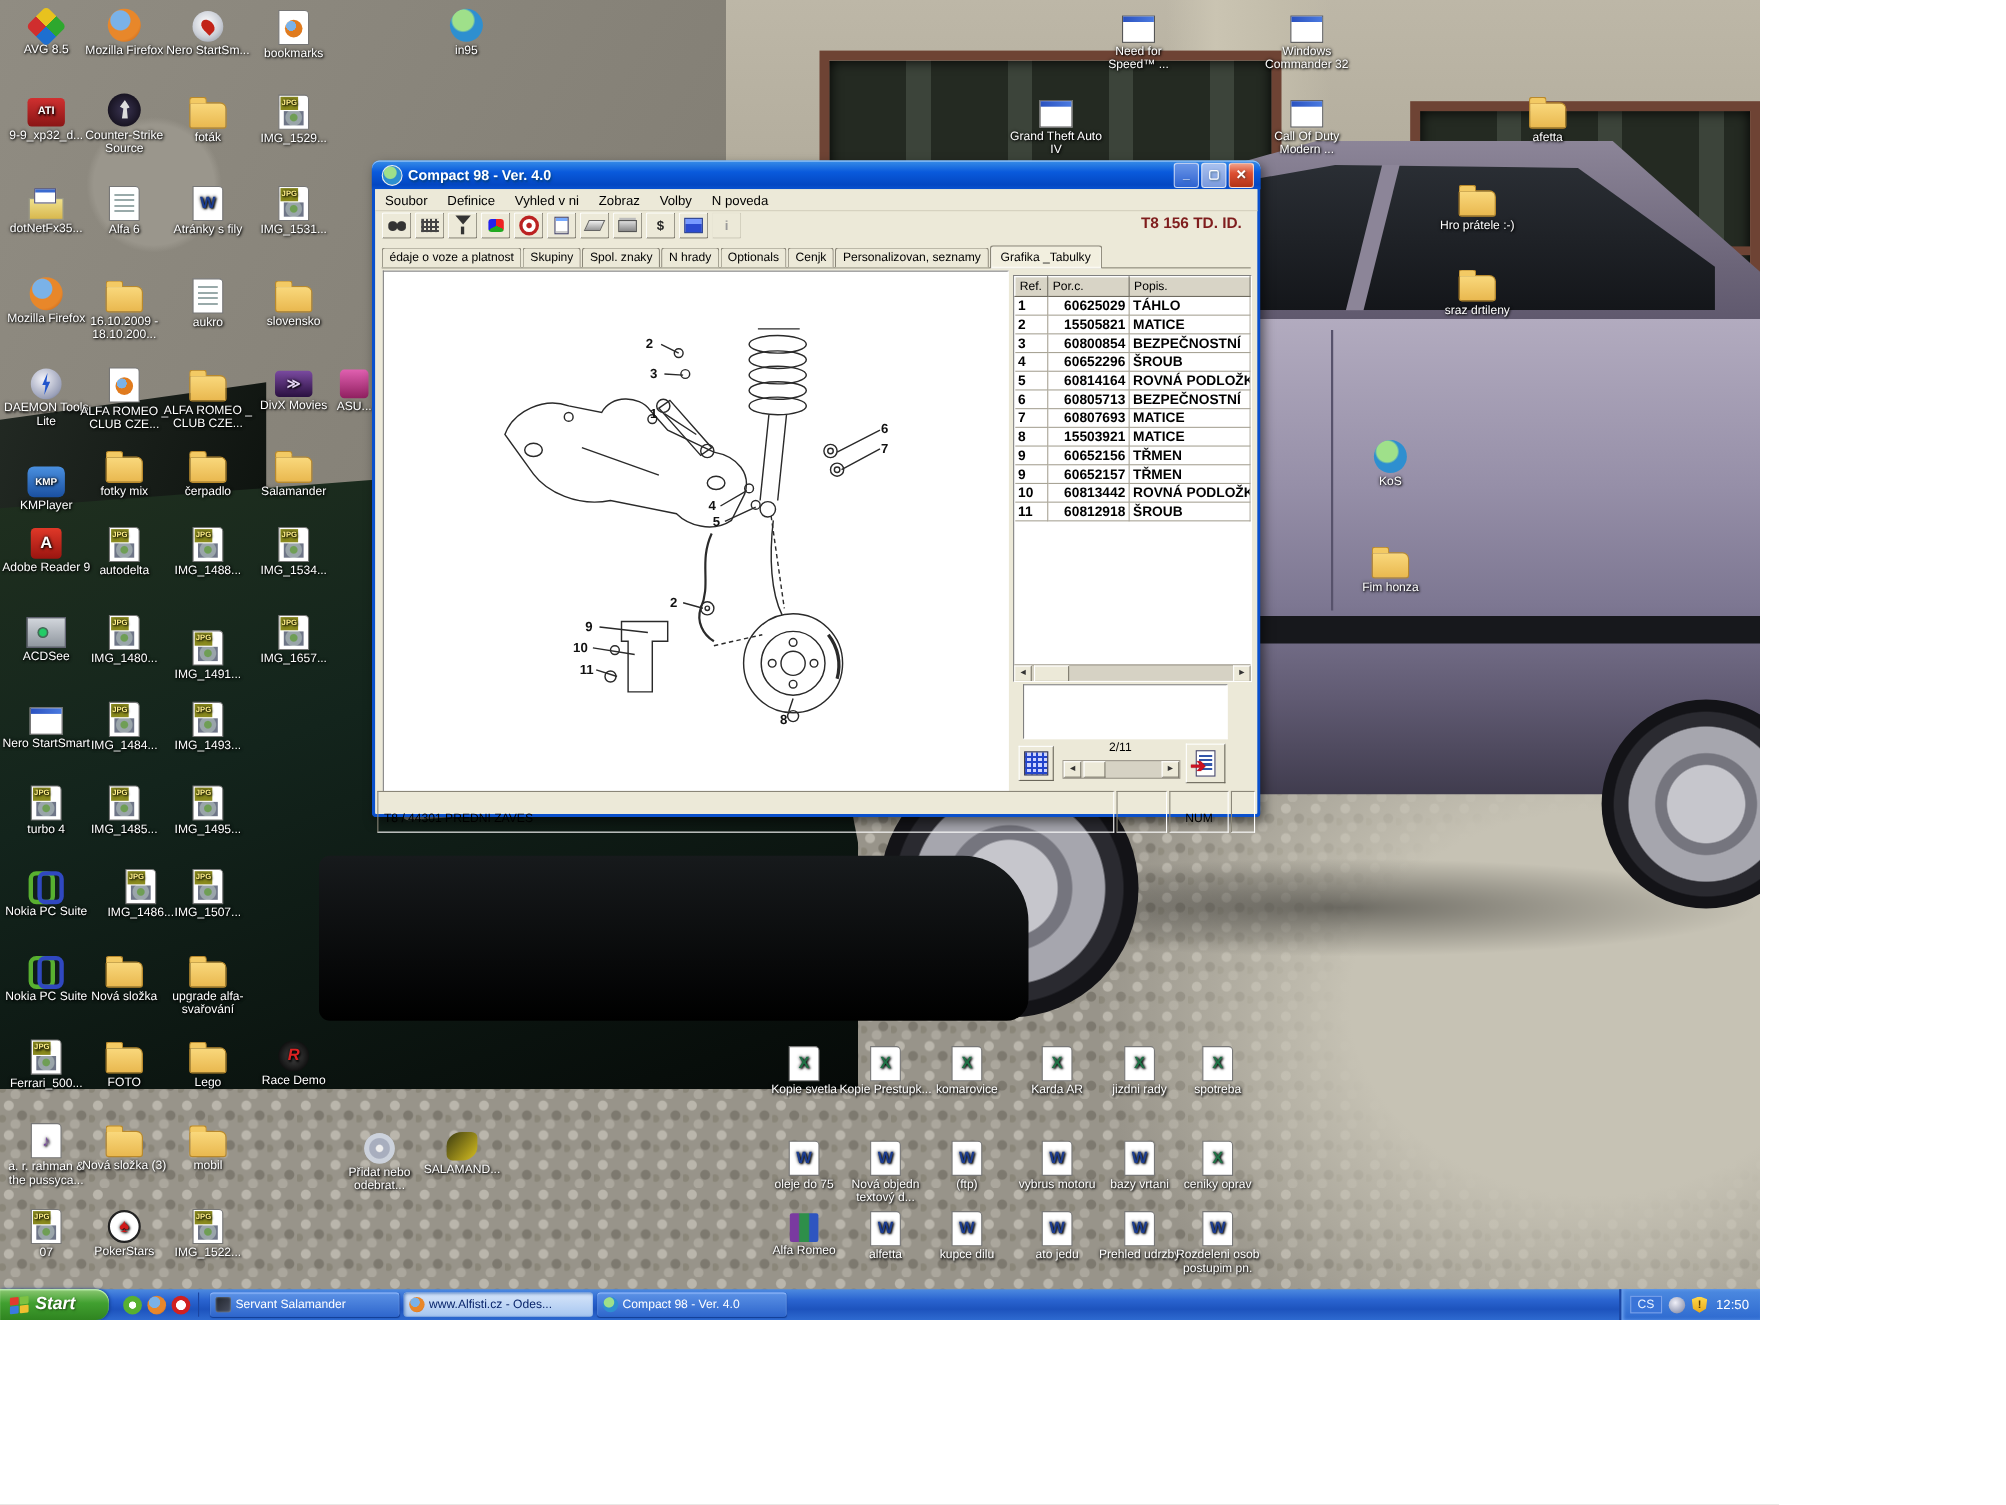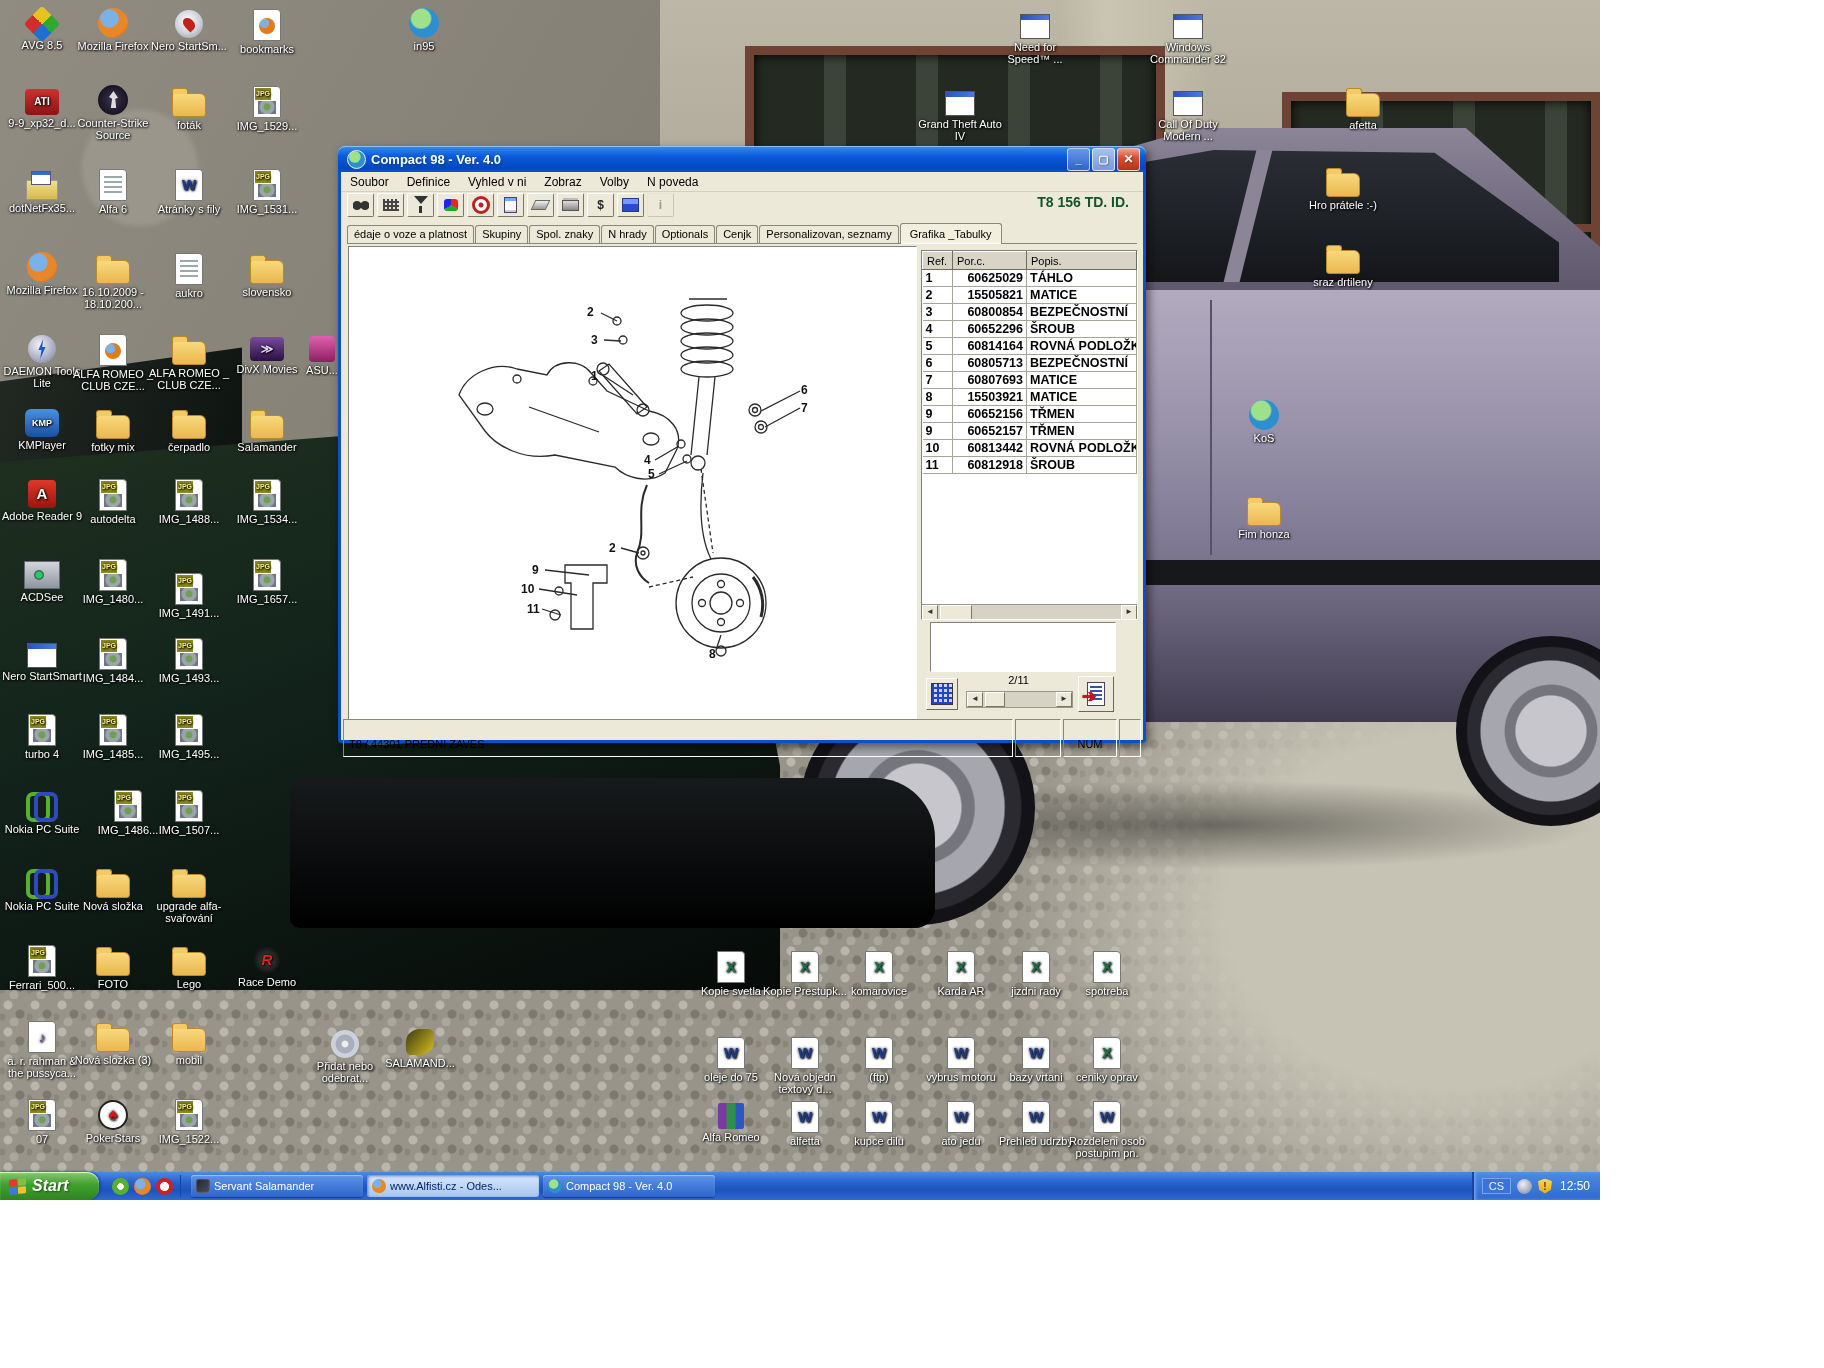--- a/index.html
+++ b/index.html
@@ -63,21 +63,21 @@
   .t-app .ic::before{content:"";position:absolute;top:0;left:0;right:0;height:5px;background:linear-gradient(90deg,#2b52c0,#4a7ae0)}
   .t-firefox .ic{width:30px;height:30px;border-radius:50%;background:radial-gradient(circle at 38% 35%,#7ab2e8 0 32%,#e8872a 36% 66%,#b5500f 100%)}
   .t-globe .ic{width:30px;height:30px;border-radius:50%;background:radial-gradient(circle at 40% 35%,#9fe08a 0 35%,#2e8fd0 42% 80%,#1a5ca0 100%)}
   .t-avg .ic{width:26px;height:26px;margin-top:3px;border-radius:4px;transform:rotate(45deg);background:conic-gradient(#2ea82e 0 25%,#1e6fd0 0 50%,#d02e2e 0 75%,#e8c21e 0)}
   .t-ati .ic{height:26px;margin-top:4px;border-radius:4px;background:linear-gradient(#d03030,#8a1515)}
   .t-ati .g{color:#fff;font-size:10px}
   .t-installer .ic{width:30px;height:18px;margin-top:12px;background:linear-gradient(#efe08c,#d8b84e);border:1px solid #998}
   .t-installer .ic::before{content:"";position:absolute;top:-10px;left:4px;width:18px;height:12px;background:#fff;border:1px solid #557;box-shadow:inset 0 3px #3a6ad0}
   .t-daemon .ic{width:28px;height:28px;margin-top:2px;border-radius:50%;background:radial-gradient(circle at 40% 35%,#f2f2f8,#9aa0b8 70%,#5a607a)}
   .t-daemon .ic::after{content:"";position:absolute;inset:4px 8px;background:#2255cc;clip-path:polygon(60% 0,20% 55%,45% 55%,35% 100%,80% 40%,52% 40%)}
-  .t-kmp .ic{height:28px;margin-top:2px;border-radius:6px;background:linear-gradient(#4a90e0,#1a50a0)}
+  .t-kmp .ic{height:28px;margin-top:17px;border-radius:6px;background:linear-gradient(#4a90e0,#1a50a0)}
   .t-kmp .g{color:#fff;font-size:9px}
   .t-acrobat .ic{width:28px;height:28px;margin-top:2px;border-radius:4px;background:linear-gradient(#e03828,#9a1510)}
   .t-acrobat .g{color:#fff;font-size:15px}
   .t-acdsee .ic{height:26px;margin-top:3px;border:1px solid #667;background:linear-gradient(#d2d6dc,#8f969e)}
   .t-acdsee .ic::after{content:"";position:absolute;left:9px;top:8px;width:10px;height:10px;border-radius:50%;background:radial-gradient(circle,#2c6 0 40%,#465 60%)}
   .t-nokia .ic::before{content:"";position:absolute;left:1px;top:3px;width:16px;height:22px;border:4px solid #58b030;border-radius:7px}
   .t-nokia .ic::after{content:"";position:absolute;right:1px;top:3px;width:16px;height:22px;border:4px solid #3048c0;border-radius:7px}
   .t-nero .ic{width:28px;height:28px;margin-top:2px;border-radius:50%;background:radial-gradient(circle at 45% 40%,#fff,#ccd0d8 55%,#868c98)}
   .t-nero .ic::after{content:"";position:absolute;inset:7px 9px;background:#c22318;border-radius:50% 50% 50% 0;transform:rotate(-45deg)}
   .t-cs .ic{width:30px;height:30px;border-radius:50%;background:radial-gradient(circle,#3a3452,#16121f 75%)}
@@ -112,21 +112,21 @@
   .t-funnel .tg::before{content:"";width:0;height:0;border:7px solid transparent;border-top:8px solid #333;margin-top:-4px}
   .t-funnel .tg::after{content:"";position:absolute;bottom:3px;width:3px;height:7px;background:#333}
   .t-palette .tg::before{content:"";width:14px;height:12px;background:conic-gradient(#e22 0 33%,#2a2 0 66%,#22e 0);border-radius:3px}
   .t-target .tg::before{content:"";width:12px;height:12px;border-radius:50%;border:3px solid #b22;background:radial-gradient(circle,#b22 0 2px,#fff 3px)}
   .t-document .tg::before{content:"";width:11px;height:14px;background:#fff;border:1px solid #446;box-shadow:inset 0 3px #7af,inset 0 -2px #ccc}
   .t-eraser .tg::before{content:"";width:13px;height:8px;background:linear-gradient(#eee,#999);transform:skewX(-25deg);border:1px solid #666}
   .t-printer .tg::before{content:"";width:15px;height:9px;background:linear-gradient(#ddd,#888);border:1px solid #555;box-shadow:0 -3px 0 -1px #bbb}
   .t-dollar{color:#222}
   .t-image .tg::before{content:"";width:15px;height:12px;background:linear-gradient(#79f 0 40%,#2a4ad0 0);border:1px solid #223a90}
   .t-info{color:#999;border-color:#e8e4d4 #cac6b6 #cac6b6 #e8e4d4}
-  .modelid{position:absolute;right:14px;top:48px;font-weight:bold;font-size:14px;color:#14532d}
+  .modelid{position:absolute;right:14px;top:48px;font-weight:bold;font-size:14px;color:#7f1d1d}
   .tabs{position:absolute;left:6px;top:76px;right:6px;height:21px;display:flex;align-items:flex-end;border-bottom:1px solid #8a8678}
   .tab{border:1px solid #8a8678;border-bottom:none;border-radius:3px 3px 0 0;background:#ece9d8;padding:2px 6px 3px;font-size:11px;white-space:nowrap;margin-right:1px}
   .tab.active{padding:4px 9px;position:relative;top:1px;background:#f2efdf;font-weight:normal;box-shadow:0 -1px 2px #fff inset}
   .diag{position:absolute;left:7px;top:100px;width:567px;height:472px;background:#fff;border:1px solid;border-color:#808080 #fff #fff #808080}
   .callout{position:absolute;font-weight:bold;font-size:12px;color:#111}
   .tablewrap{position:absolute;left:580px;top:104px;width:215px;height:368px;background:#fff;border:1px solid;border-color:#808080 #fff #fff #808080;overflow:hidden}
   table.parts{border-collapse:collapse;width:100%;table-layout:fixed}
   table.parts th{background:#d8d4c6;border:1px solid;border-color:#fff #6f6b60 #6f6b60 #fff;font-size:11px;font-weight:normal;text-align:left;padding:1px 4px;height:15px}
   table.parts td{border-bottom:1px solid #a8a496;border-right:1px solid #a8a496;font-weight:bold;font-size:12.5px;padding:0 3px;white-space:nowrap;overflow:hidden;height:16px}
   td.c-code{text-align:right}
@@ -558,21 +558,21 @@
           <span class="g"></span>
         </div>
         <span class="lbl">Windows Commander 32</span>
       </div>
       <div class="dicon t-app" style="left: 1146px; top: 85px;">
         <div class="ic">
           <span class="g"></span>
         </div>
         <span class="lbl">Call Of Duty Modern ...</span>
       </div>
-      <div class="dicon t-folder" style="left: 1321px; top: 85px;">
+      <div class="dicon t-folder" style="left: 1365px; top: 85px;">
         <div class="ic">
           <span class="g"></span>
         </div>
         <span class="lbl">afetta</span>
       </div>
       <div class="dicon t-folder" style="left: 1301px; top: 165px;">
         <div class="ic">
           <span class="g"></span>
         </div>
         <span class="lbl">Hro prátele :-)</span>

